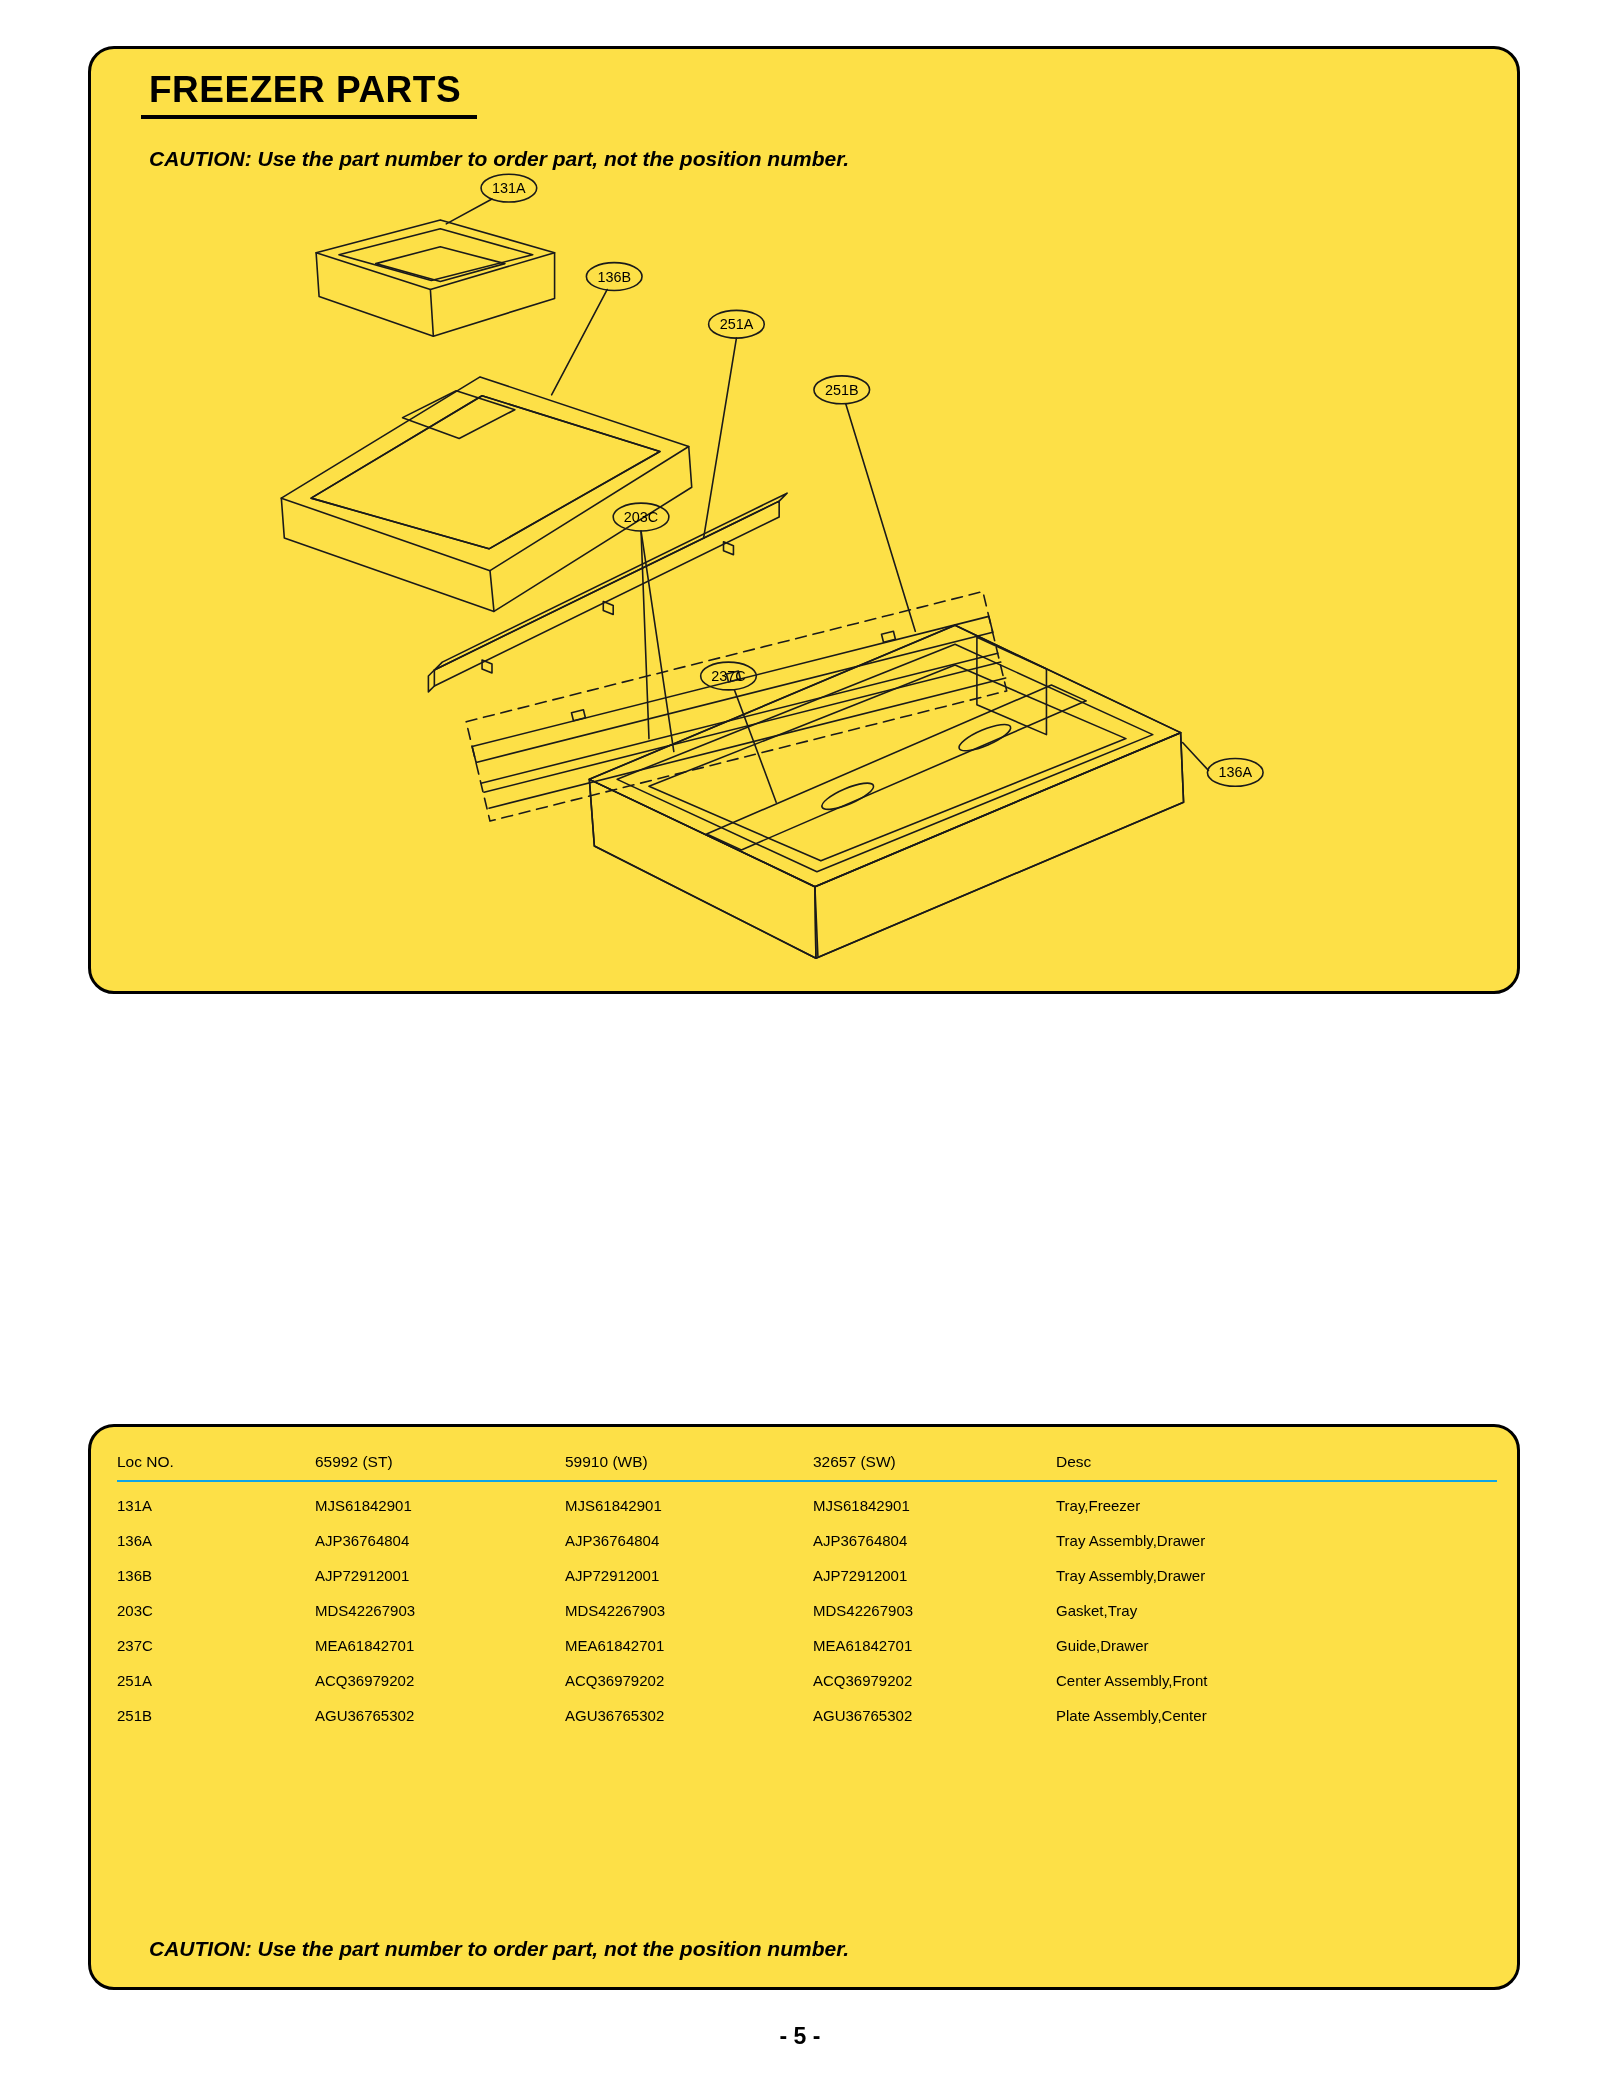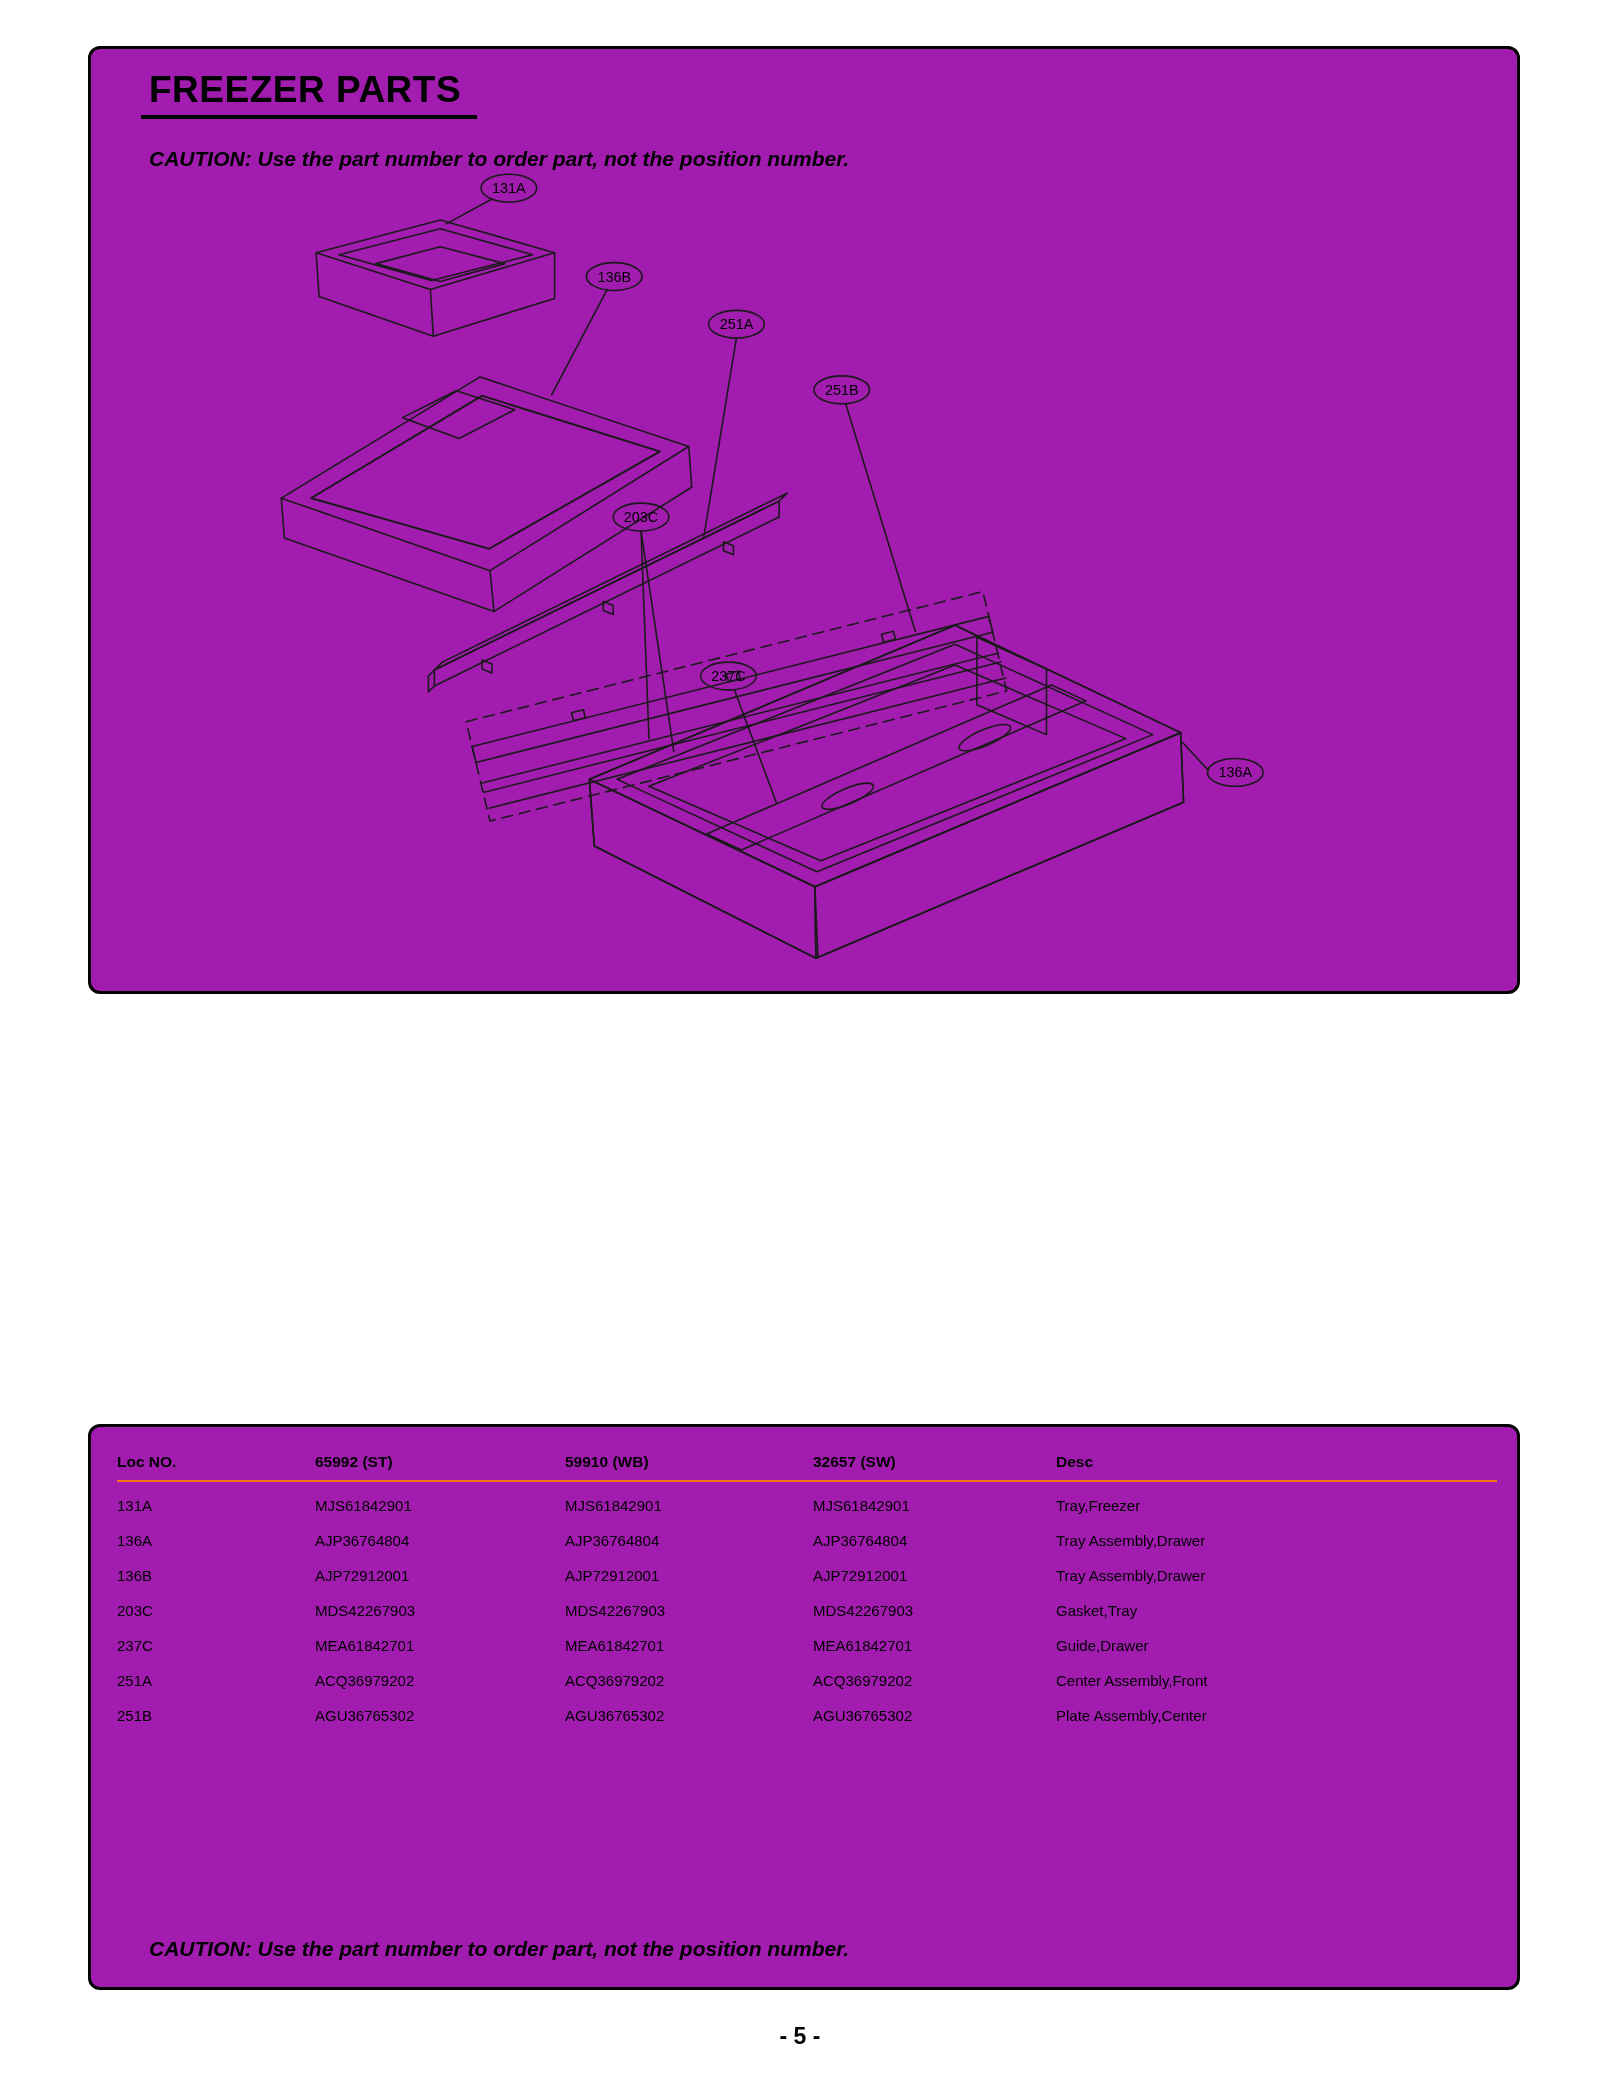--- a/index.html
+++ b/index.html
@@ -1,31 +1,31 @@
 <!DOCTYPE html>
 <html><head>
 <meta charset="utf-8">
 <style>
   html,body{margin:0;padding:0;background:#fff;}
   .page{position:relative;width:1600px;height:2084px;background:#ffffff;
         font-family:"Liberation Sans",sans-serif;color:#000;overflow:hidden;}
-  .panel{position:absolute;border:3px solid #000;border-radius:12px;background:#a21caf;box-sizing:border-box;}
+  .panel{position:absolute;border:3px solid #000;border-radius:26px;background:#fde047;box-sizing:border-box;}
   #topbox{left:88px;top:46px;width:1432px;height:948px;}
   #tablebox{left:88px;top:1424px;width:1432px;height:566px;}
   .doc-title{position:absolute;left:50px;top:20px;font-size:37px;font-weight:bold;
              letter-spacing:.5px;border-bottom:4px solid #000;padding:0 16px 4px 8px;}
   .caution{position:absolute;left:58px;font-size:21px;font-weight:bold;font-style:italic;text-align:center;}
   .caution-top{top:98px;}
   .caution-bottom{bottom:26px;}
   svg.diagram{position:absolute;left:0;top:0;width:100%;height:100%;}
   svg.diagram path, svg.diagram ellipse{fill:none;stroke:#1a1a1a;stroke-width:1.6;
     stroke-linejoin:round;stroke-linecap:round;}
   svg.diagram text{fill:#000;stroke:none;font-size:14.5px;font-family:"Liberation Sans",sans-serif;}
   table.parts{position:absolute;left:26px;top:16px;width:1380px;border-collapse:collapse;table-layout:fixed;}
-  table.parts th{font-size:15.5px;font-weight:bold;text-align:left;border-bottom:2px solid #f97316;
+  table.parts th{font-size:15.5px;font-weight:normal;text-align:left;border-bottom:2px solid #0ea5e9;
                  padding:10px 4px 9px 0;}
   table.parts td{font-size:15px;text-align:left;padding:9px 4px 9px 0;}
   table.parts tbody tr:first-child td{padding-top:15px;}
   .page-number{position:absolute;left:0;right:0;bottom:34px;text-align:center;
                font-size:23px;font-weight:bold;}
 </style>
 </head>
 <body>
 
 <div class="page">

